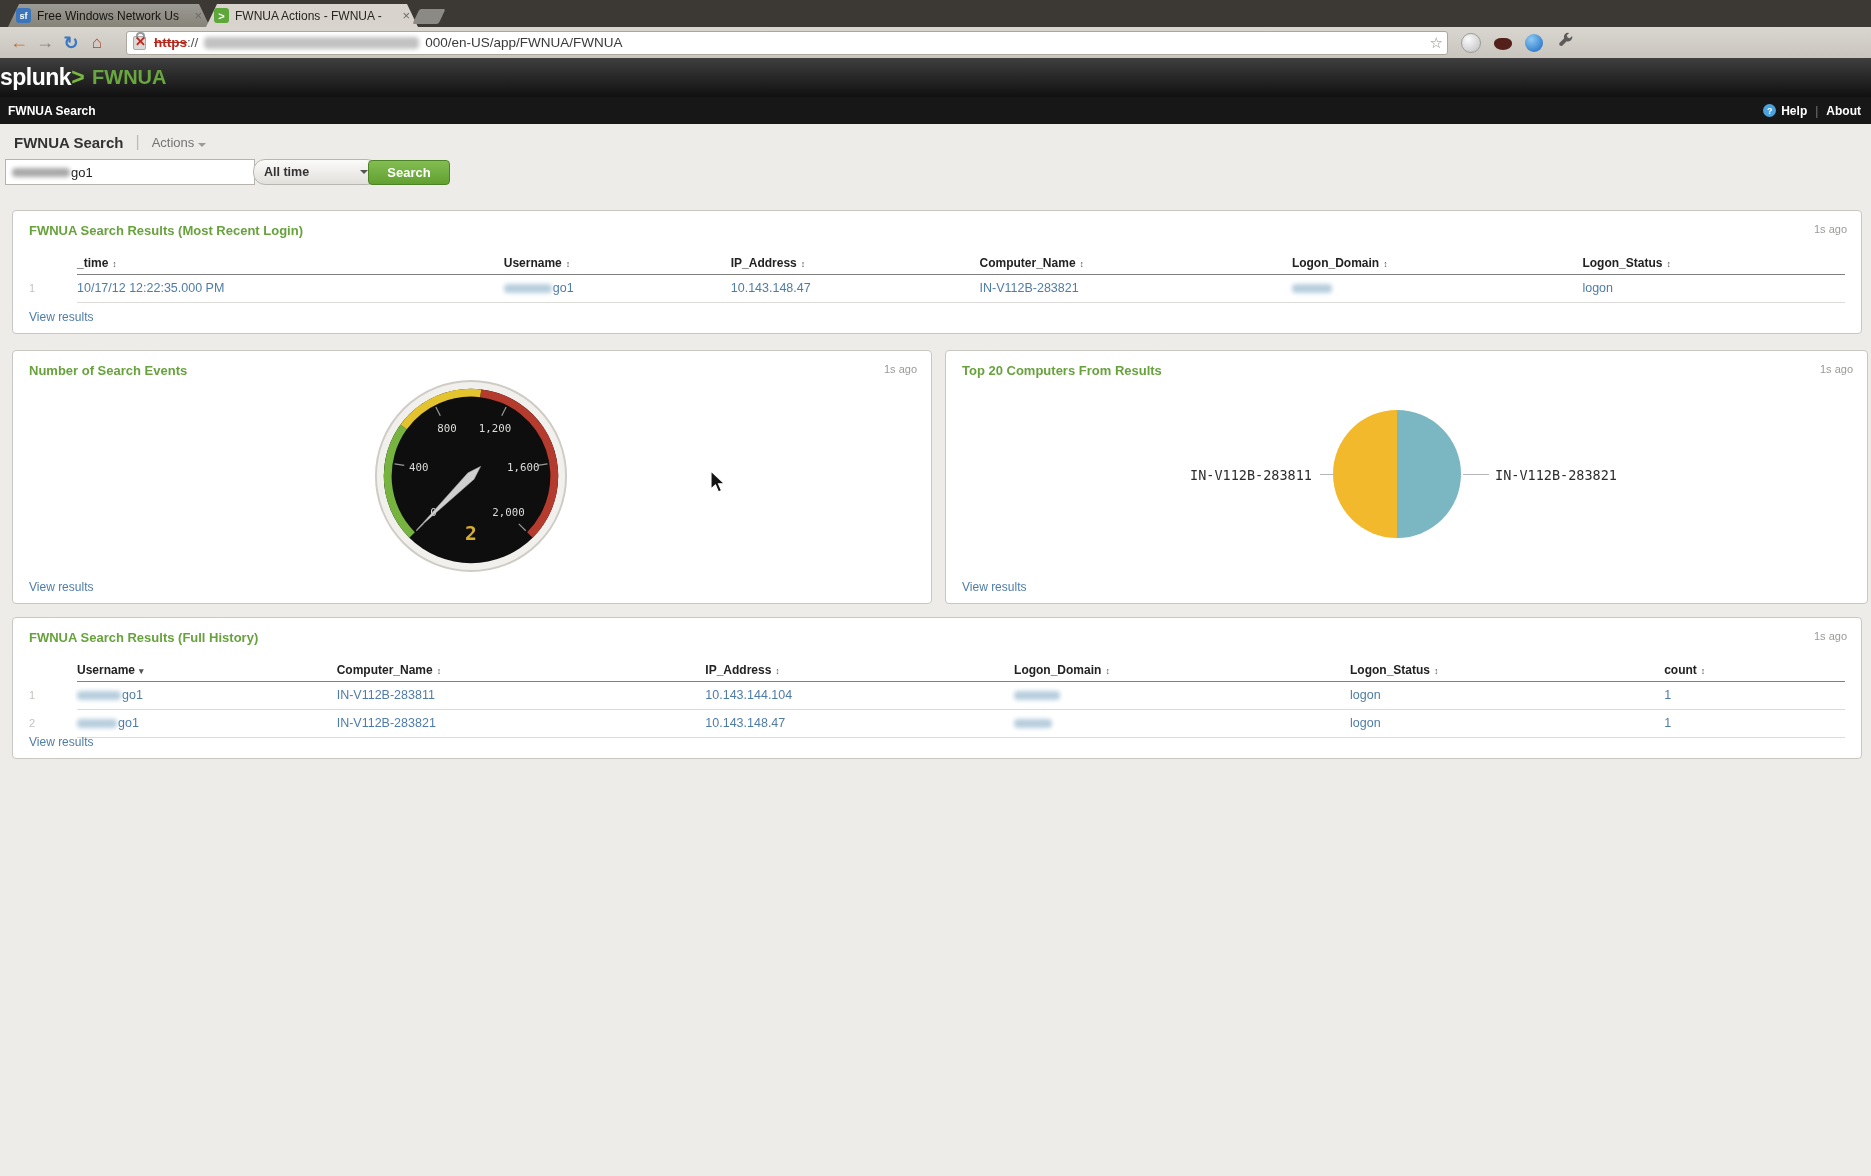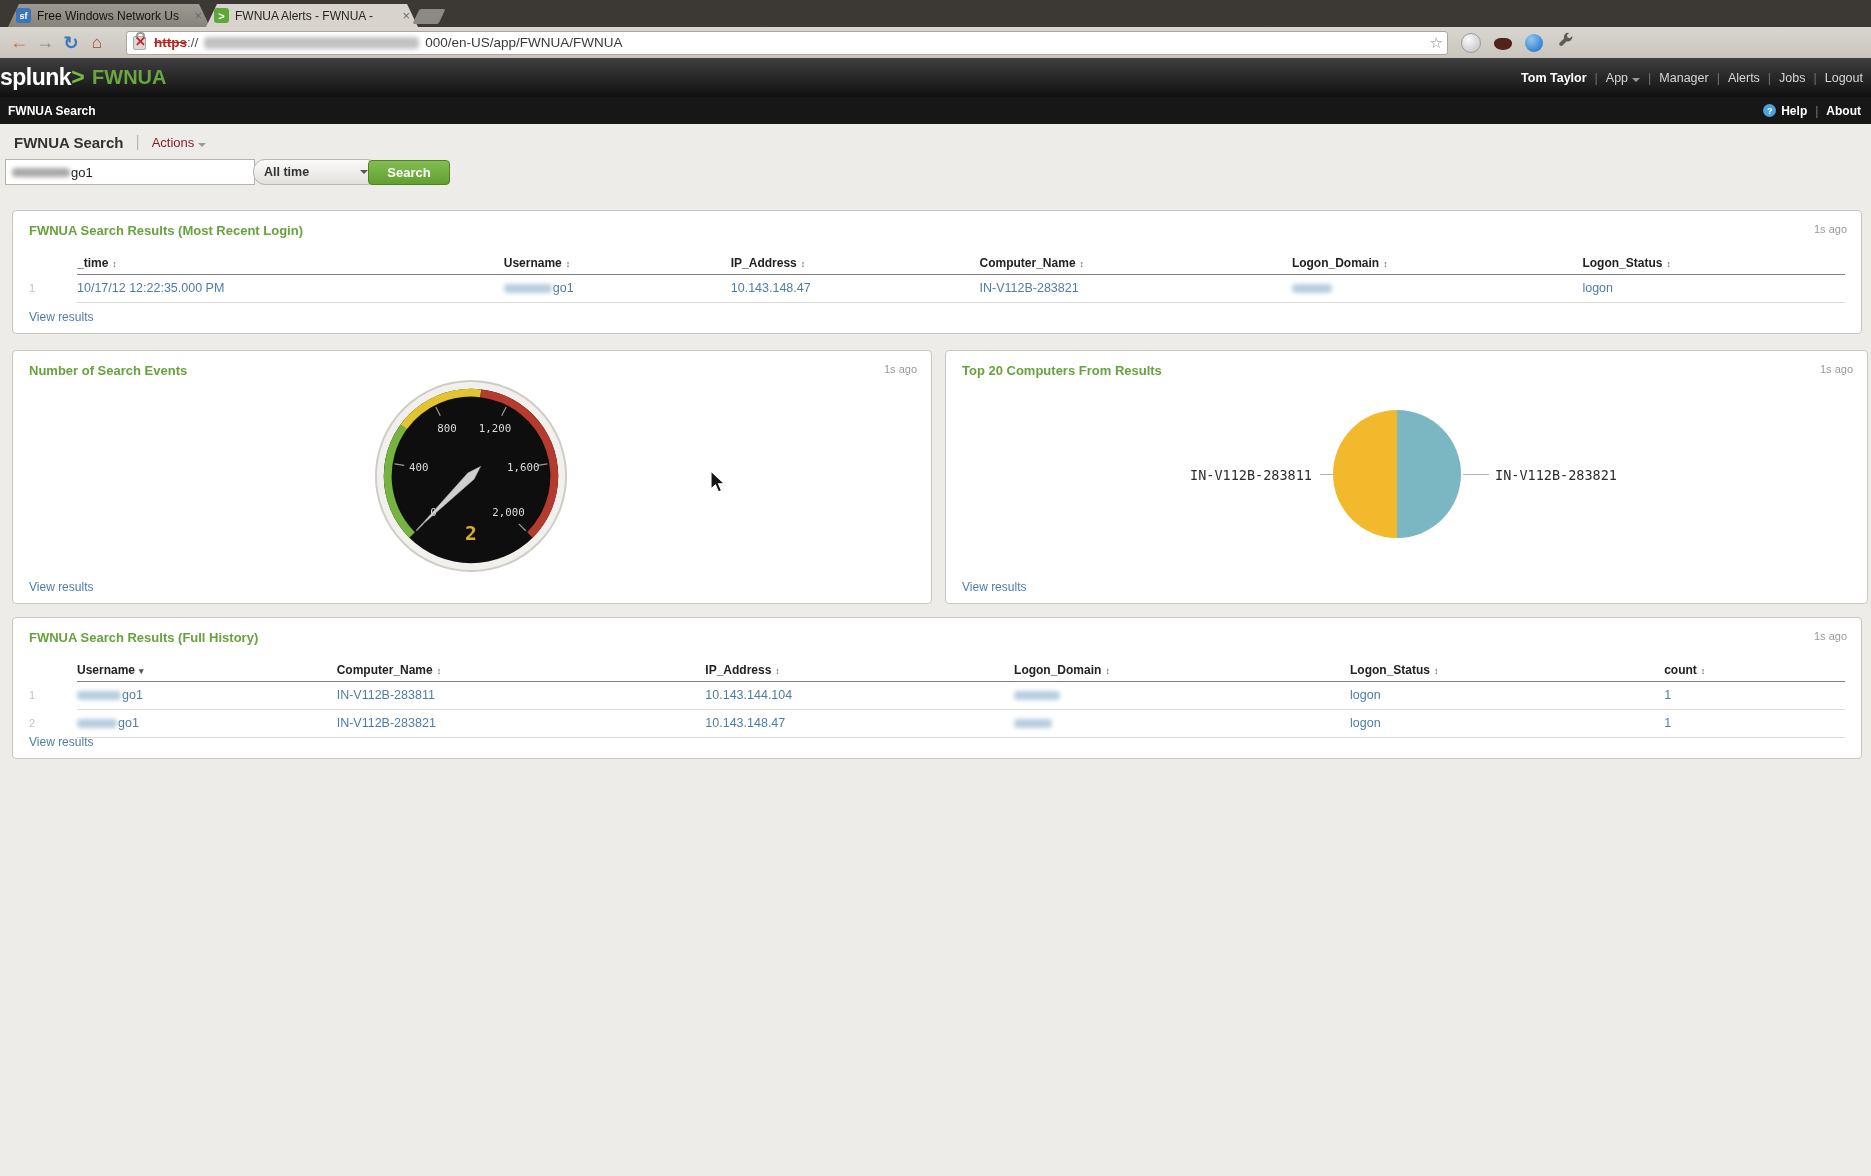--- a/index.html
+++ b/index.html
@@ -71,21 +71,21 @@
             display:inline-flex;align-items:center;justify-content:center;margin-right:5px;}
   .appbar-right .sep::before{content:"|";}
   .appbar-right .sep{color:#777;margin:0 8px;font-weight:normal;}
 
   
   .page{position:absolute;left:0;top:124px;width:100%;height:1052px;}
   .title-row{margin:9px 0 0 14px;display:flex;align-items:center;}
   .page-title{font-size:15px;font-weight:bold;color:#333;}
   .vsep::before{content:"|";}
   .vsep{color:#bbb;margin:0 12px;}
-  .actions{font-size:13px;color:#7f1d1d;}
+  .actions{font-size:13px;color:#737373;}
   .field-label{margin:16px 0 0 9px;font-size:13px;color:#3a3a3a;}
   .form-row{margin:7px 0 0 5px;display:flex;align-items:center;position:relative;height:28px;}
   .searchbox{width:236px;height:24px;background:#fff;border:1px solid #b7b4ae;
              display:flex;align-items:center;padding:0 6px;font-size:13px;color:#222;}
   .input-redact{width:58px;height:9px;background:#a9a9a9;margin-right:1px;}
   .timerange{position:absolute;left:248px;width:104px;height:24px;border:1px solid #b9b6b0;
              border-radius:12px;background:linear-gradient(#fbfbfa,#e2e0dc);display:flex;
              align-items:center;padding:0 10px;font-size:12.5px;font-weight:bold;color:#333;}
   .timerange .caret-dn{border-top-color:#555;margin-left:auto;}
   .searchbtn{position:absolute;left:363px;width:82px;height:25px;border:1px solid #4c8326;
@@ -135,21 +135,21 @@
 
 <div>
   <div class="tabstrip">
     <div class="tab inactive">
       <span class="favicon sf">sf</span>
       <span class="tabtitle">Free Windows Network Us</span>
       <span class="tabclose">×</span>
     </div>
     <div class="tab active">
       <span class="favicon spl">&gt;</span>
-      <span class="tabtitle">FWNUA Alerts - FWNUA -</span>
+      <span class="tabtitle">FWNUA Actions - FWNUA -</span>
       <span class="tabclose">×</span>
     </div>
     <div class="tabstub"></div>
   </div>
   <div class="toolbar">
     <span class="navbtn back">←</span>
     <span class="navbtn fwd">→</span>
     <span class="navbtn reload">↻</span>
     <span class="navbtn home">⌂</span>
     <div class="omnibox">
@@ -167,33 +167,20 @@
       <svg width="18" height="18" viewBox="0 0 18 18">
           <path fill="#5d5b57" d="M15.2,4.1a4.2,4.2,0,0,1-5.5,5.1L5,14l-2.4-0.4L2.2,11.2l4.8-4.7A4.2,4.2,0,0,1,12.1,1l-2.3,2.3,0.8,2.1,2.1,0.8Z"></path>
         </svg>
     </span>
   </div>
 </div>
 
 <div class="spl-header">
   <span class="spl-logo"><span>splunk</span><span class="gt">&gt;</span></span>
   <span class="spl-appname">FWNUA</span>
-  <div class="usernav">
-    <span class="user">Tom Taylor</span>
-    <span class="sep"></span>
-    <span class="navitem"><span>App</span><span class="caret-dn"></span></span>
-    <span class="sep"></span>
-    <span class="navitem">Manager</span>
-    <span class="sep"></span>
-    <span class="navitem">Alerts</span>
-    <span class="sep"></span>
-    <span class="navitem">Jobs</span>
-    <span class="sep"></span>
-    <span class="navitem">Logout</span>
-  </div>
 </div>
 <div class="appbar">
   <span class="appbar-title">FWNUA Search</span>
   <span class="appbar-right">
     <span class="helpicon">?</span>
     <span>Help</span>
     <span class="sep"></span>
     <span>About</span>
   </span>
 </div>

